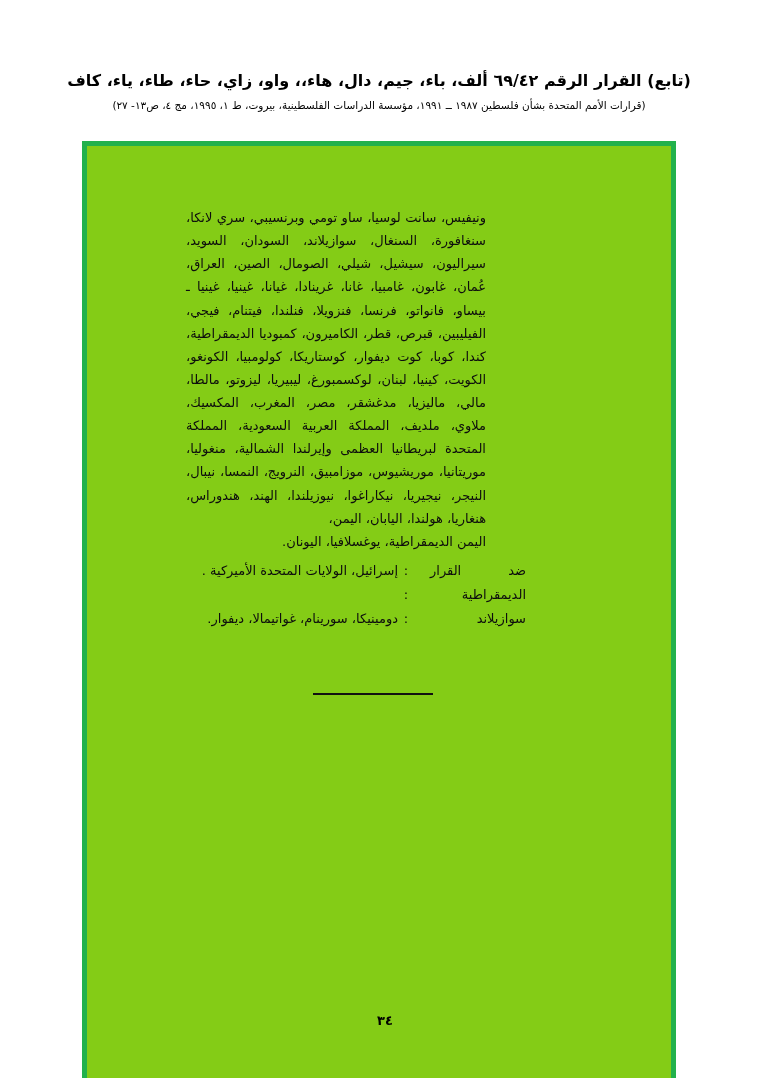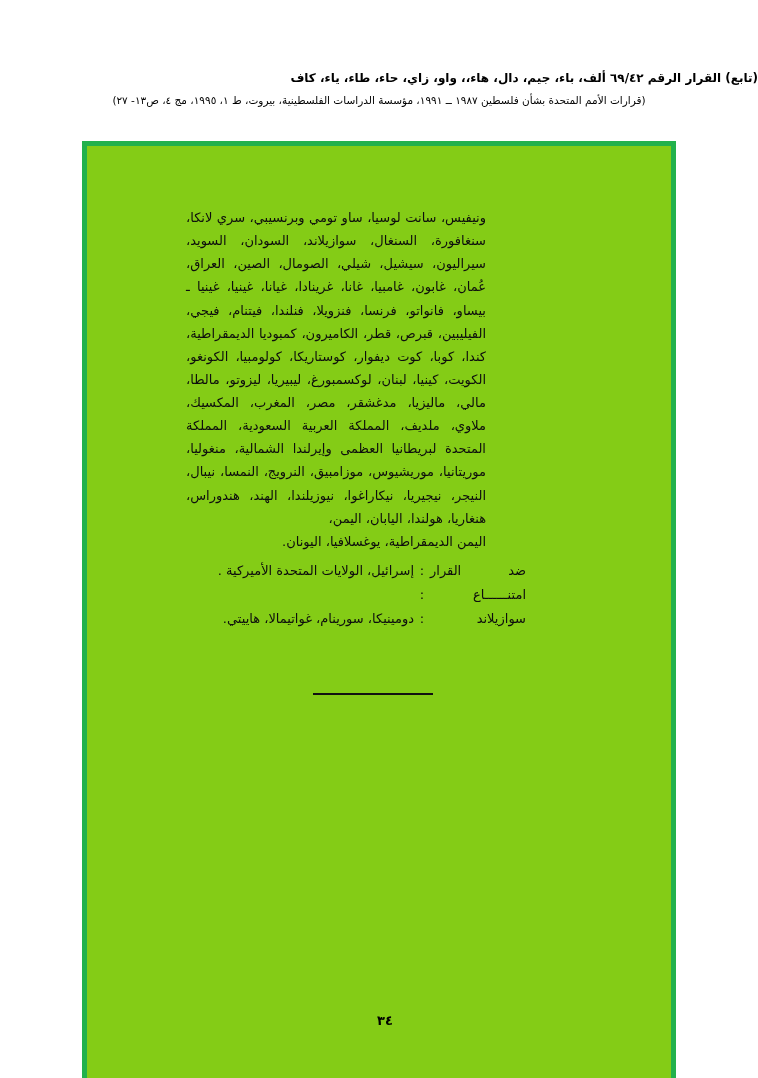--- a/index.html
+++ b/index.html
@@ -23,26 +23,25 @@
   .header {
     position: absolute;
     top: 70px;
     left: 0;
     right: 0;
     text-align: center;
   }
   .header-title {
     font-family: "DejaVu Sans", sans-serif;
     font-weight: bold;
-    font-size: 12px;
+    font-size: 16px;
     color: #000000;
     direction: rtl;
     letter-spacing: 0px;
     line-height: 1.4;
-    text-align: right;
   }
   .header-sub {
     font-family: "DejaVu Sans", sans-serif;
     font-weight: normal;
     font-size: 10.5px;
     color: #000000;
     direction: rtl;
     margin-top: 7px;
     line-height: 1.3;
   }
@@ -95,20 +94,21 @@
     display: flex;
     flex-direction: row;
     align-items: baseline;
     white-space: nowrap;
   }
   .vote-label {
     width: 96px;
     flex: 0 0 96px;
     text-align: justify;
     text-align-last: justify;
+    margin-left: 16px;
   }
   .vote-colon {
     width: 16px;
     flex: 0 0 16px;
     text-align: center;
   }
   .vote-value {
     flex: 1 1 auto;
   }
   .rule {
@@ -149,27 +149,27 @@
         <p class="tail-line">اليمن الديمقراطية، يوغسلافيا، اليونان.</p>
       </div>
 
       <div class="votes">
         <div class="vote-row">
           <span class="vote-label">ضد القرار</span>
           <span class="vote-colon">:</span>
           <span class="vote-value">إسرائيل، الولايات المتحدة الأميركية .</span>
         </div>
         <div class="vote-row">
-          <span class="vote-label">امتنــــــاع</span>
+          <span class="vote-label">الديمقراطية</span>
           <span class="vote-colon">:</span>
         </div>
         <div class="vote-row">
           <span class="vote-label">سوازيلاند</span>
           <span class="vote-colon">:</span>
-          <span class="vote-value">دومينيكا، سورينام، غواتيمالا، هاييتي.</span>
+          <span class="vote-value">دومينيكا، سورينام، غواتيمالا، ديفوار.</span>
         </div>
       </div>
 
       <div class="rule"></div>
 
     </div>
   </div>
 
   <div class="page-number">٣٤</div>
 

